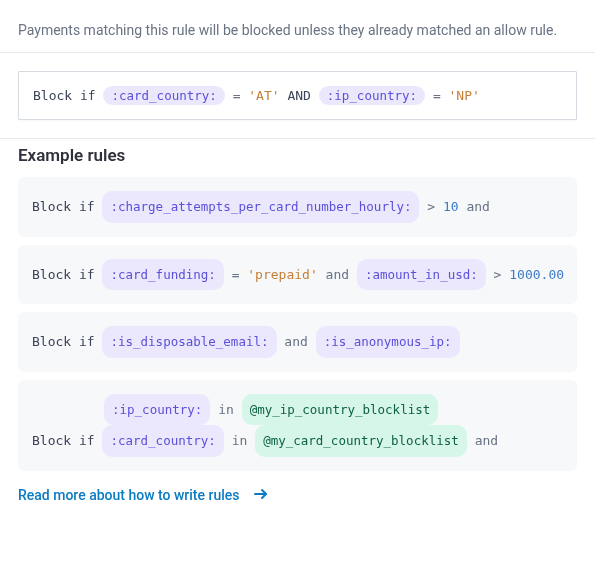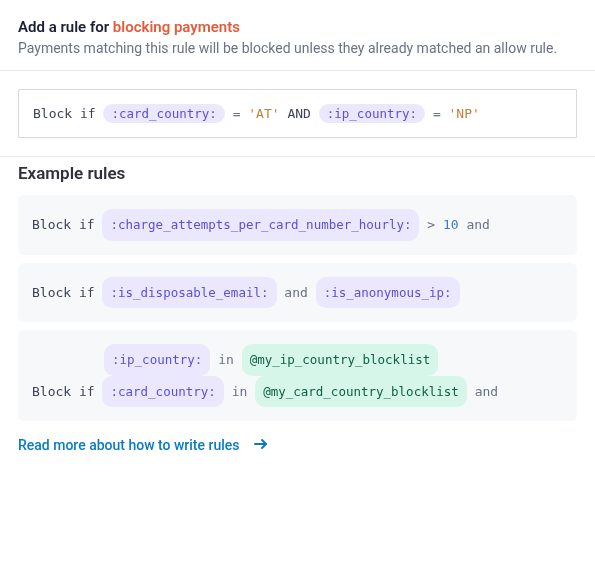--- a/index.html
+++ b/index.html
@@ -104,23 +104,20 @@
     display: inline-flex;
     align-items: center;
     gap: 14px;
   }
   .readmore svg { stroke: #0a7bc2; }
 </style>
 </head>
 <body>
 
 <div class="header">
-  <div class="title">
-    <span>Add a rule for </span><span class="accent">blocking payments</span>
-  </div>
   <div class="subtitle">Payments matching this rule will be blocked unless they already matched an allow rule.</div>
 </div>
 
 <div class="section-divider"></div>
 
 <div class="rule-editor-wrap">
   <div class="rule-editor">
     <span class="kw">Block if</span>
     <span class="field-chip">:card_country:</span>
     <span class="op">=</span>
@@ -140,20 +137,32 @@
   <div class="example-box">
     <span class="line">
       <span class="kw">Block if</span>
       <span class="field-chip">:charge_attempts_per_card_number_hourly:</span>
       <span class="op">&gt;</span>
       <span class="num">10</span>
       <span class="and-low">and</span>
     </span>
   </div>
 
+  <div class="example-box">
+    <span class="line">
+      <span class="kw">Block if</span>
+      <span class="field-chip">:card_funding:</span>
+      <span class="op">=</span>
+      <span class="str">'prepaid'</span>
+      <span class="and-low">and</span>
+      <span class="field-chip">:amount_in_usd:</span>
+      <span class="op">&gt;</span>
+      <span class="num">1000.00</span>
+    </span>
+  </div>
 
   <div class="example-box">
     <span class="line">
       <span class="kw">Block if</span>
       <span class="field-chip">:is_disposable_email:</span>
       <span class="and-low">and</span>
       <span class="field-chip">:is_anonymous_ip:</span>
     </span>
   </div>
 

